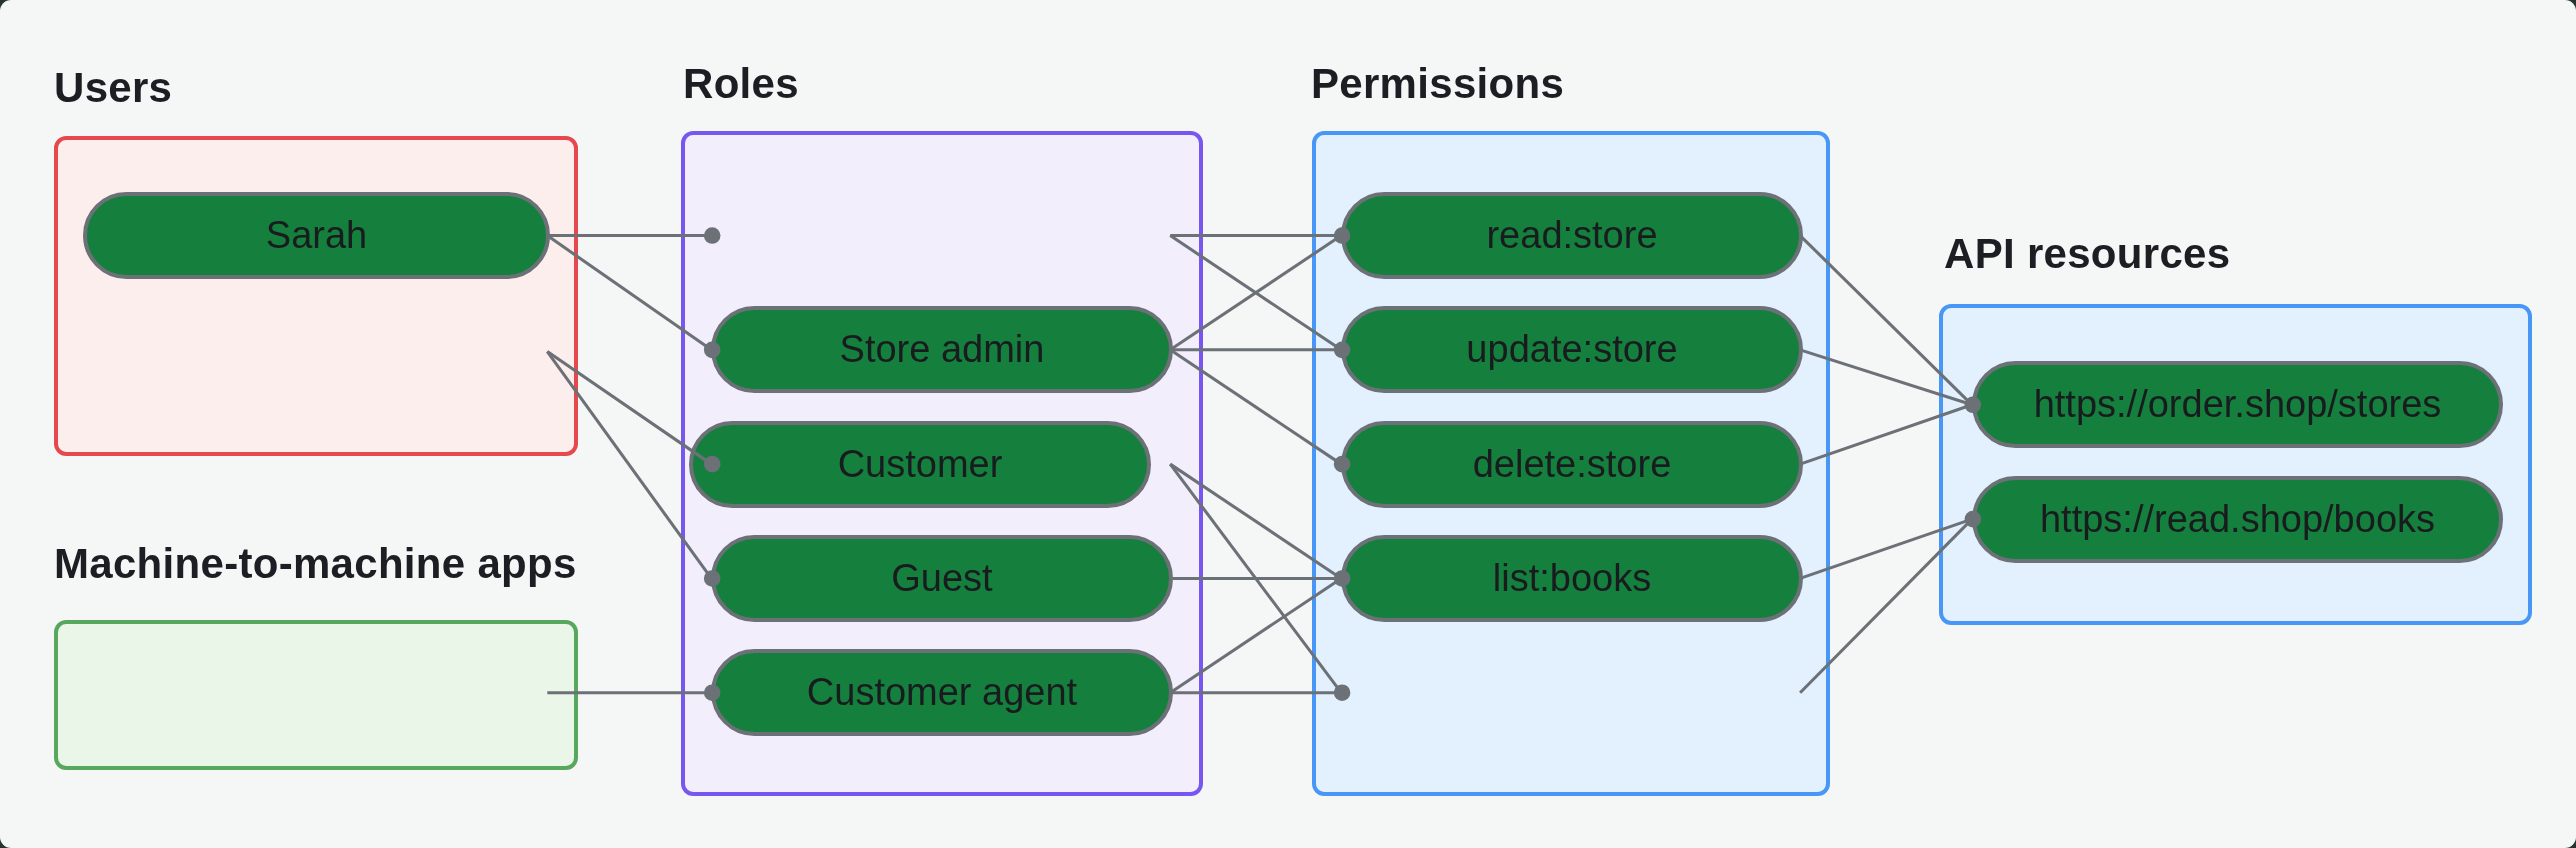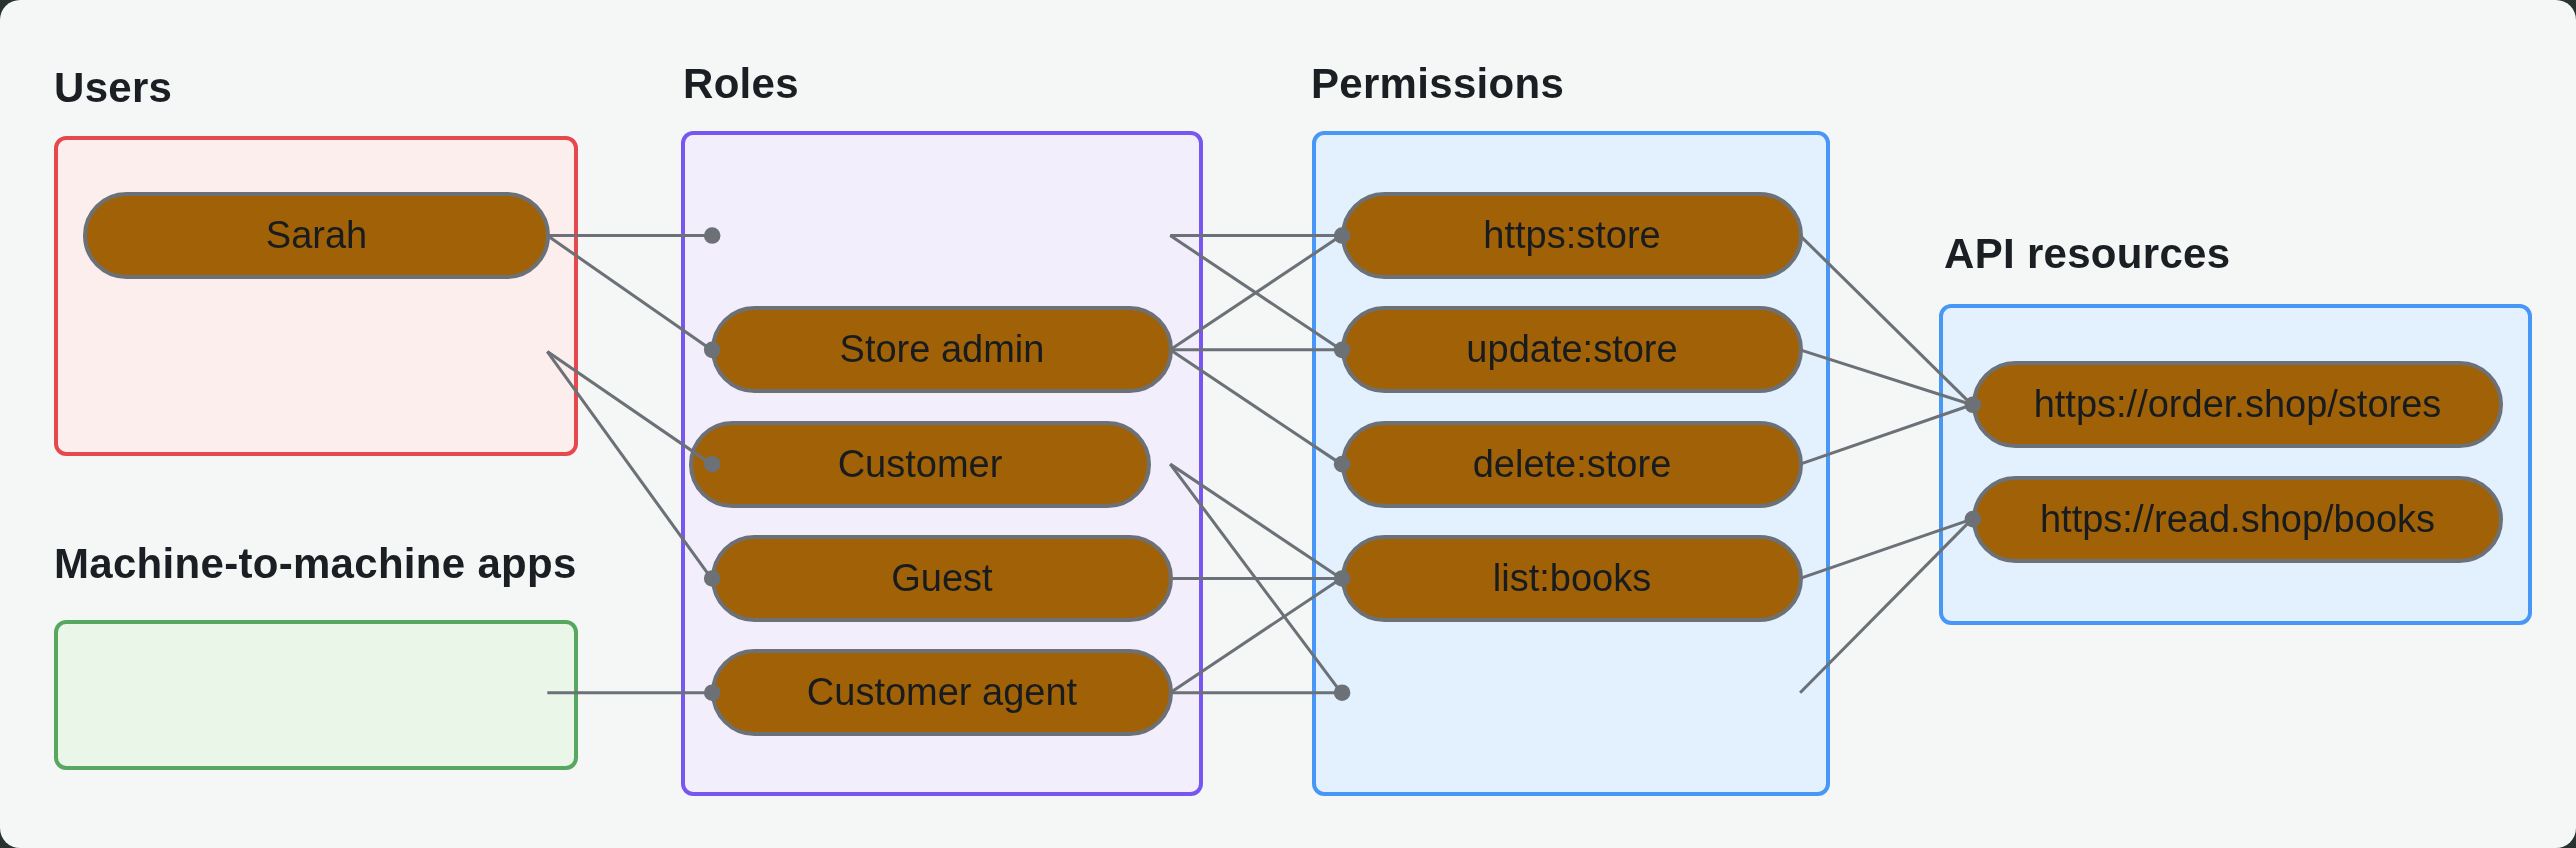--- a/index.html
+++ b/index.html
@@ -6,21 +6,21 @@
   body{
     width:2576px;height:848px;
     background:#27332c; 
     font-family:"Liberation Sans", sans-serif;
     overflow:hidden;
   }
   #canvas{
     position:absolute;left:0;top:0;
     width:2576px;height:848px;
     background:#f5f7f6;
-    border-radius:20px;
+    border-radius:11px;
     overflow:hidden;
   }
   .group-label{
     position:absolute;
     font-size:42px;font-weight:600;color:#1b1f23;
     line-height:49px;letter-spacing:0.3px;
     white-space:nowrap;
   }
   #lbl-users{left:54px;top:63px}
   #lbl-m2m{left:54px;top:539px}
@@ -33,21 +33,21 @@
     border:4.4px solid;border-radius:12.2px;
   }
   #box-users{left:54px;top:136px;width:524px;height:320px;border-color:#e5484d;background:#fdeeee}
   #box-m2m{left:54px;top:620px;width:524px;height:150px;border-color:#57a85e;background:#eaf6e8}
   #box-roles{left:681px;top:131px;width:522px;height:665px;border-color:#7857f0;background:#f3eefc}
   #box-permissions{left:1312px;top:131px;width:518px;height:665px;border-color:#4897f7;background:#e3f0fd}
   #box-api{left:1939px;top:304px;width:593px;height:321px;border-color:#4897f7;background:#e3f0fd}
 
   .node{
     position:absolute;box-sizing:border-box;height:87px;
-    background:#a16207;border:4.4px solid #6b7176;border-radius:49px;
+    background:#15803d;border:4.4px solid #6b7176;border-radius:49px;
     display:flex;align-items:center;justify-content:center;
     font-size:38px;font-weight:400;color:#191c1f;white-space:nowrap;
   }
   #n-sarah{left:83px;top:192px;width:467px}
   #n-john{left:83px;top:308px;width:467px}
   #n-m2m-app{left:83px;top:649px;width:467px}
 
   #n-store-manager{left:711px;top:192px;width:462px}
   #n-store-admin{left:711px;top:306px;width:462px}
   #n-customer{left:689px;top:421px;width:462px}
@@ -86,21 +86,21 @@
   <div class="group-label" id="lbl-api">API resources</div>
 
   <div class="node" id="n-sarah">Sarah</div>
 
 
   <div class="node" id="n-store-admin">Store admin</div>
   <div class="node" id="n-customer">Customer</div>
   <div class="node" id="n-guest">Guest</div>
   <div class="node" id="n-service-agent">Customer agent</div>
 
-  <div class="node" id="n-read-store">https:store</div>
+  <div class="node" id="n-read-store">read:store</div>
   <div class="node" id="n-update-store">update:store</div>
   <div class="node" id="n-delete-store">delete:store</div>
   <div class="node" id="n-list-books">list:books</div>
 
   <div class="node" id="n-stores">https://order.shop/stores</div>
   <div class="node" id="n-books">https://read.shop/books</div>
 
   <svg id="edges" viewBox="0 0 2952 972">
       <line x1="627" y1="270" x2="815" y2="270" stroke="#6b7176" stroke-width="3.5"></line>
       <line x1="627" y1="270" x2="815" y2="401" stroke="#6b7176" stroke-width="3.5"></line>

